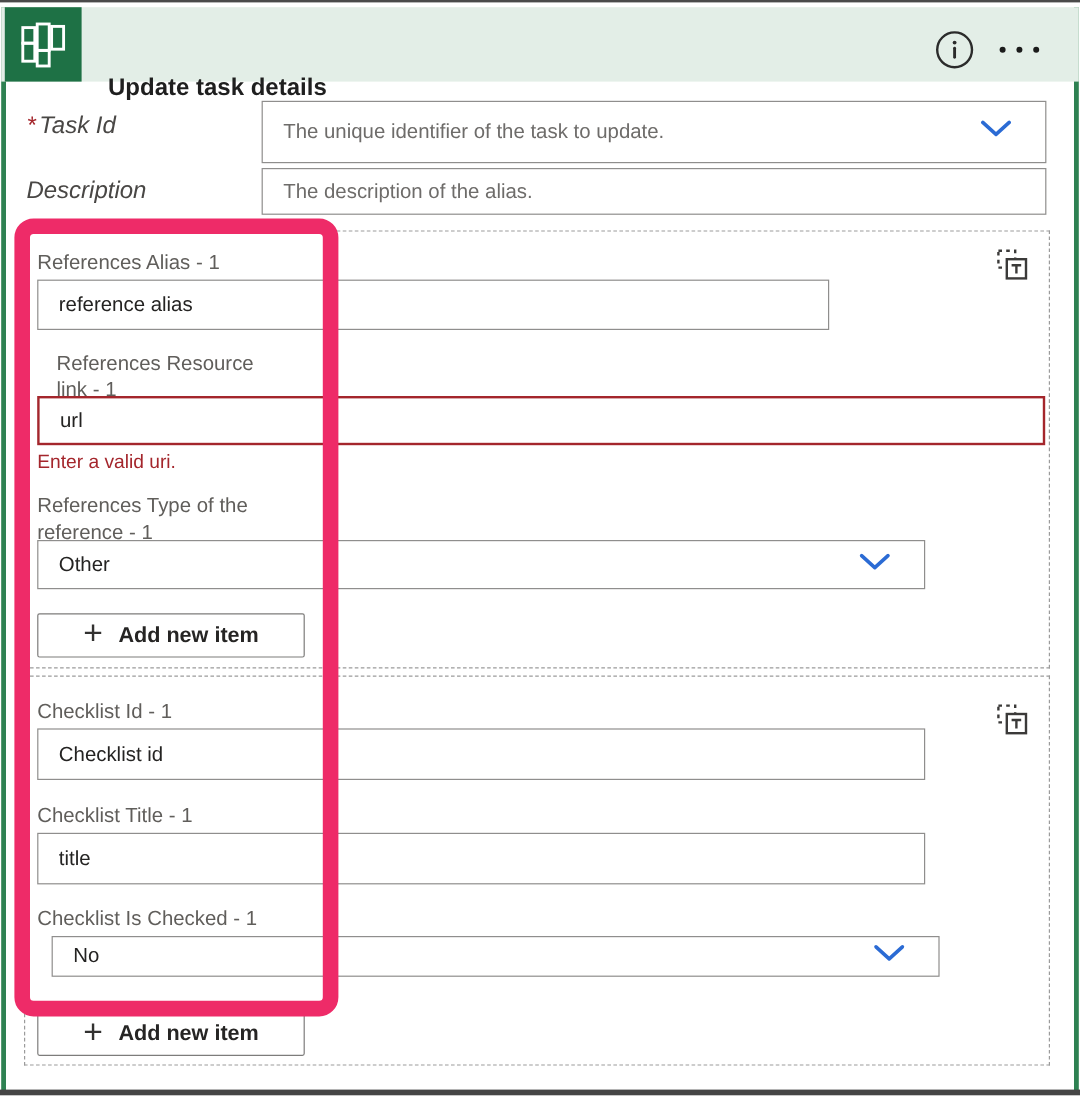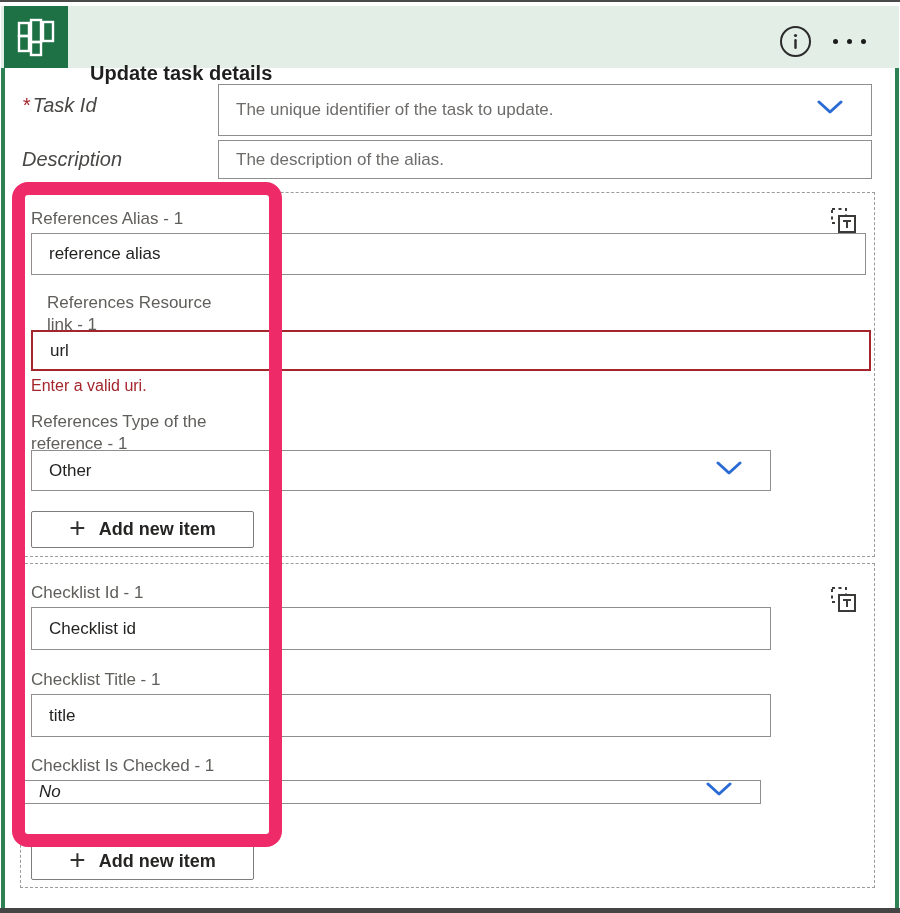--- a/index.html
+++ b/index.html
@@ -89,21 +89,21 @@
 
   <div class="flabel" style="left:22px; top:148px;">
     <span>Description</span>
   </div>
   <div class="textbox ph" style="left:218px; top:140px; width:654px; height:39px;">
     <span>The description of the alias.</span>
   </div>
 
   <div class="dashed-sec" style="left:20px; top:192px; width:855px; height:365px;">
     <div class="slabel" style="left:10px; top:15px;">References Alias - 1</div>
-    <div class="textbox" style="left:10px; top:40px; width:835px; height:42px;">
+    <div class="textbox" style="left:10px; top:40px; width:660px; height:42px;">
       <span>reference alias</span>
     </div>
 
     <div class="slabel" style="left:26px; top:99px; width:180px;">References Resource link - 1</div>
     <div class="textbox err" style="left:10px; top:137px; width:840px; height:41px;">
       <span>url</span>
     </div>
     <div class="error-text" style="left:10px; top:184px;">Enter a valid uri.</div>
 
     <div class="slabel" style="left:10px; top:218px; width:215px;">References Type of the reference - 1</div>
@@ -135,21 +135,21 @@
     <div class="textbox" style="left:10px; top:43px; width:740px; height:43px;">
       <span>Checklist id</span>
     </div>
 
     <div class="slabel" style="left:10px; top:105px;">Checklist Title - 1</div>
     <div class="textbox" style="left:10px; top:130px; width:740px; height:43px;">
       <span>title</span>
     </div>
 
     <div class="slabel" style="left:10px; top:191px;">Checklist Is Checked - 1</div>
-    <div class="textbox" style="left:0; top:216px; width:740px; height:24px;font-style:italic;">
+    <div class="textbox" style="left:22px; top:216px; width:740px; height:34px;">
       <span>No</span>
       <span class="chev">
         <svg width="26" height="15" viewBox="0 0 26 15" fill="none">
             <path d="M2 2 L13 12 L24 2" stroke="#2b6bd4" stroke-width="3" stroke-linecap="round" stroke-linejoin="round"></path>
           </svg>
       </span>
     </div>
 
     <div class="add-btn" style="left:10px; top:279px; width:223px; height:37px;">
       <span class="plus">+</span>

